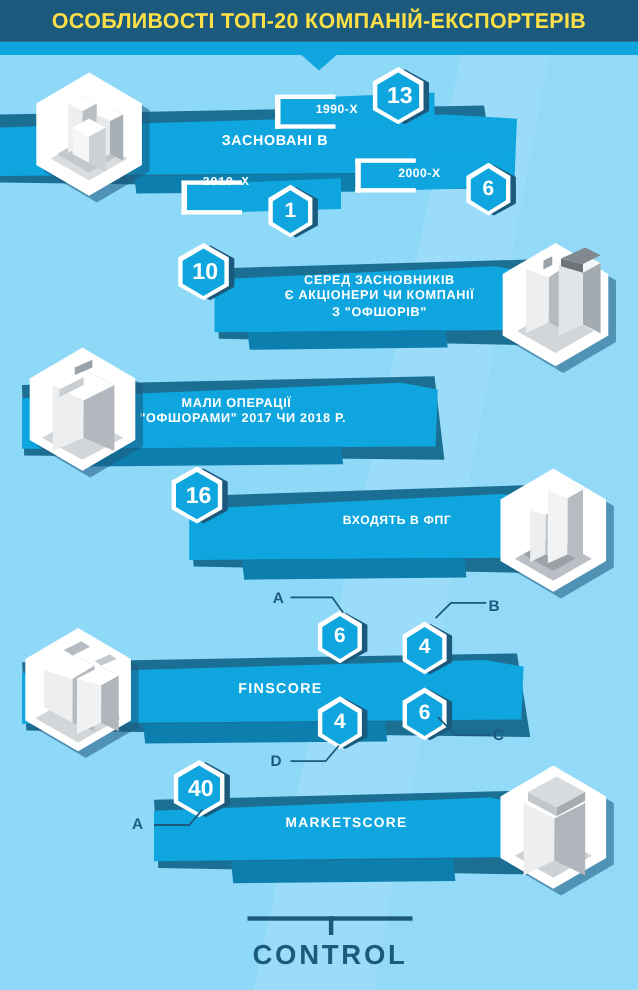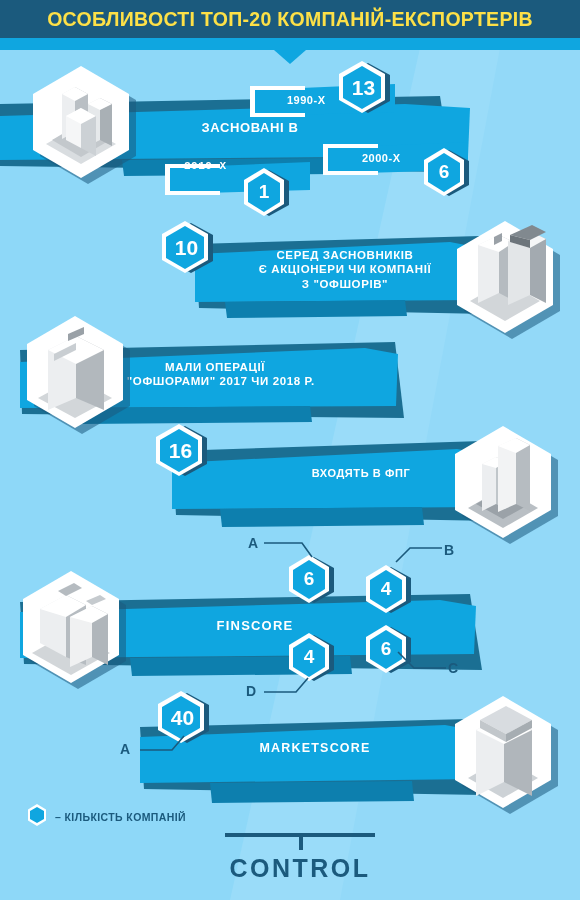--- a/index.html
+++ b/index.html
@@ -437,29 +437,20 @@
         <polygon points="36,40 64,26 64,92 36,106" fill="#eceef0"></polygon>
         <polygon points="64,26 92,40 92,106 64,92" fill="#b0b6bb"></polygon>
         <polygon points="36,40 64,26 92,40 64,54" fill="#ffffff"></polygon>
         <polygon points="40,30 66,16 92,30 66,44" fill="#d8dce0"></polygon>
         <polygon points="40,30 40,38 66,52 66,44" fill="#c2c7cb"></polygon>
         <polygon points="66,44 66,52 92,38 92,30" fill="#a6adb2"></polygon>
       </svg>
     </div>
   </div>
 
-  <div class="legend">
-    <span>
-      <svg width="22" height="24" viewBox="0 0 22 24">
-        <polygon points="11,1 20,6.5 20,17.5 11,23 2,17.5 2,6.5" fill="#ffffff"></polygon>
-        <polygon points="11,4 18,8 18,16 11,20 4,16 4,8" fill="#0fa6e0"></polygon>
-      </svg>
-    </span>
-    <span class="legend-text">– КІЛЬКІСТЬ КОМПАНІЙ</span>
-  </div>
 
   <div class="logo">
     <div class="logo-rule"></div>
     <div class="logo-bottom">
       <span class="logo-tbar"></span>
       <span>CONTROL</span>
     </div>
   </div>
 
 </div>

